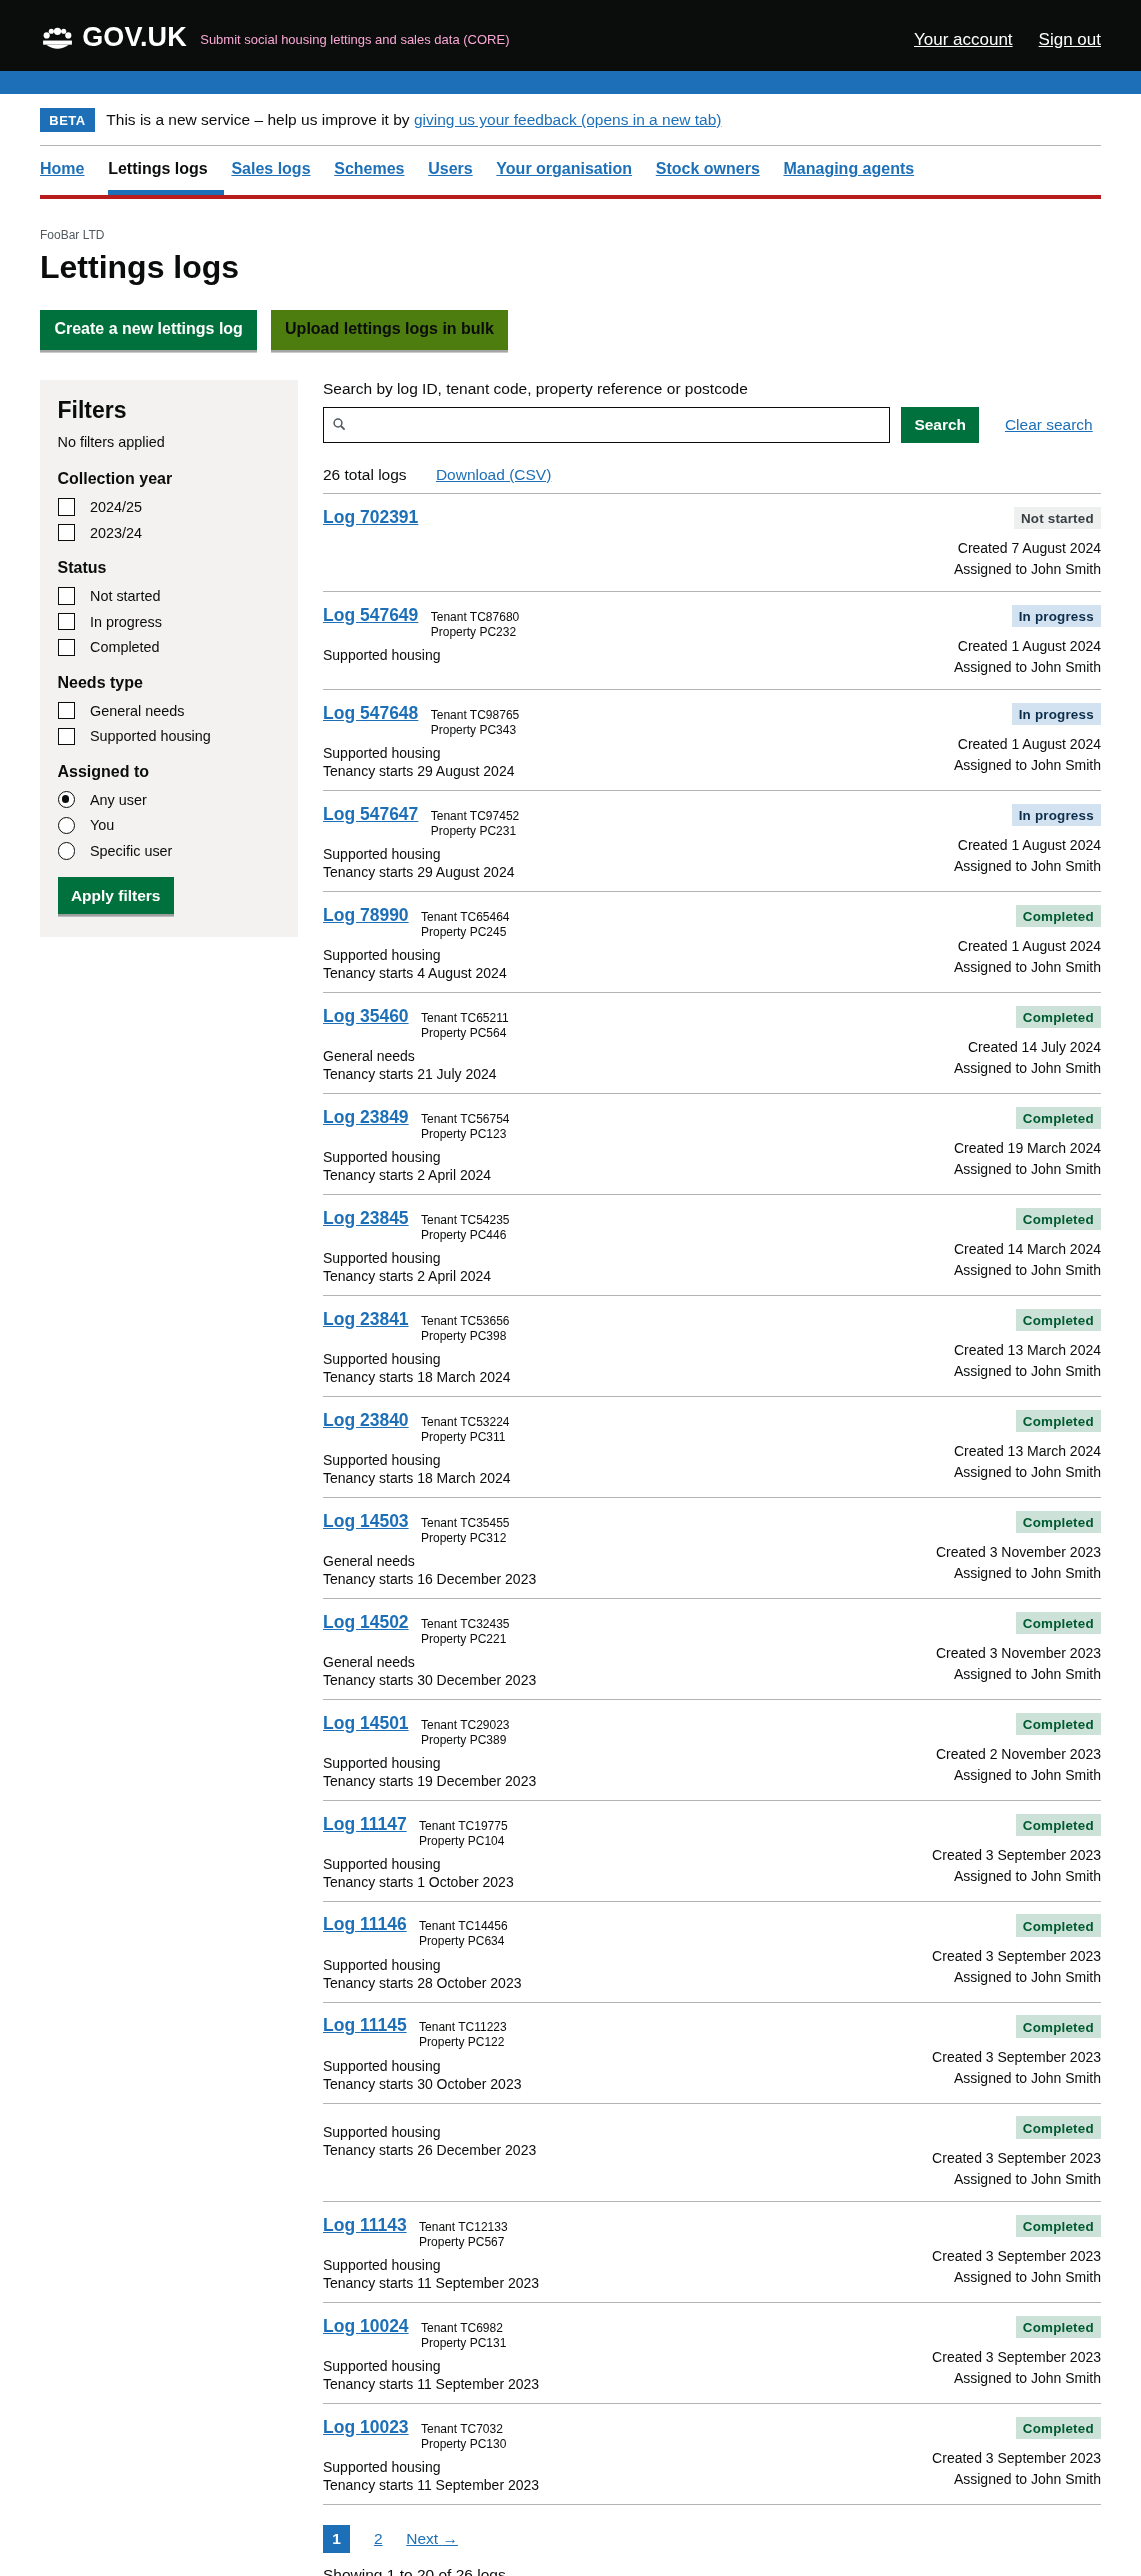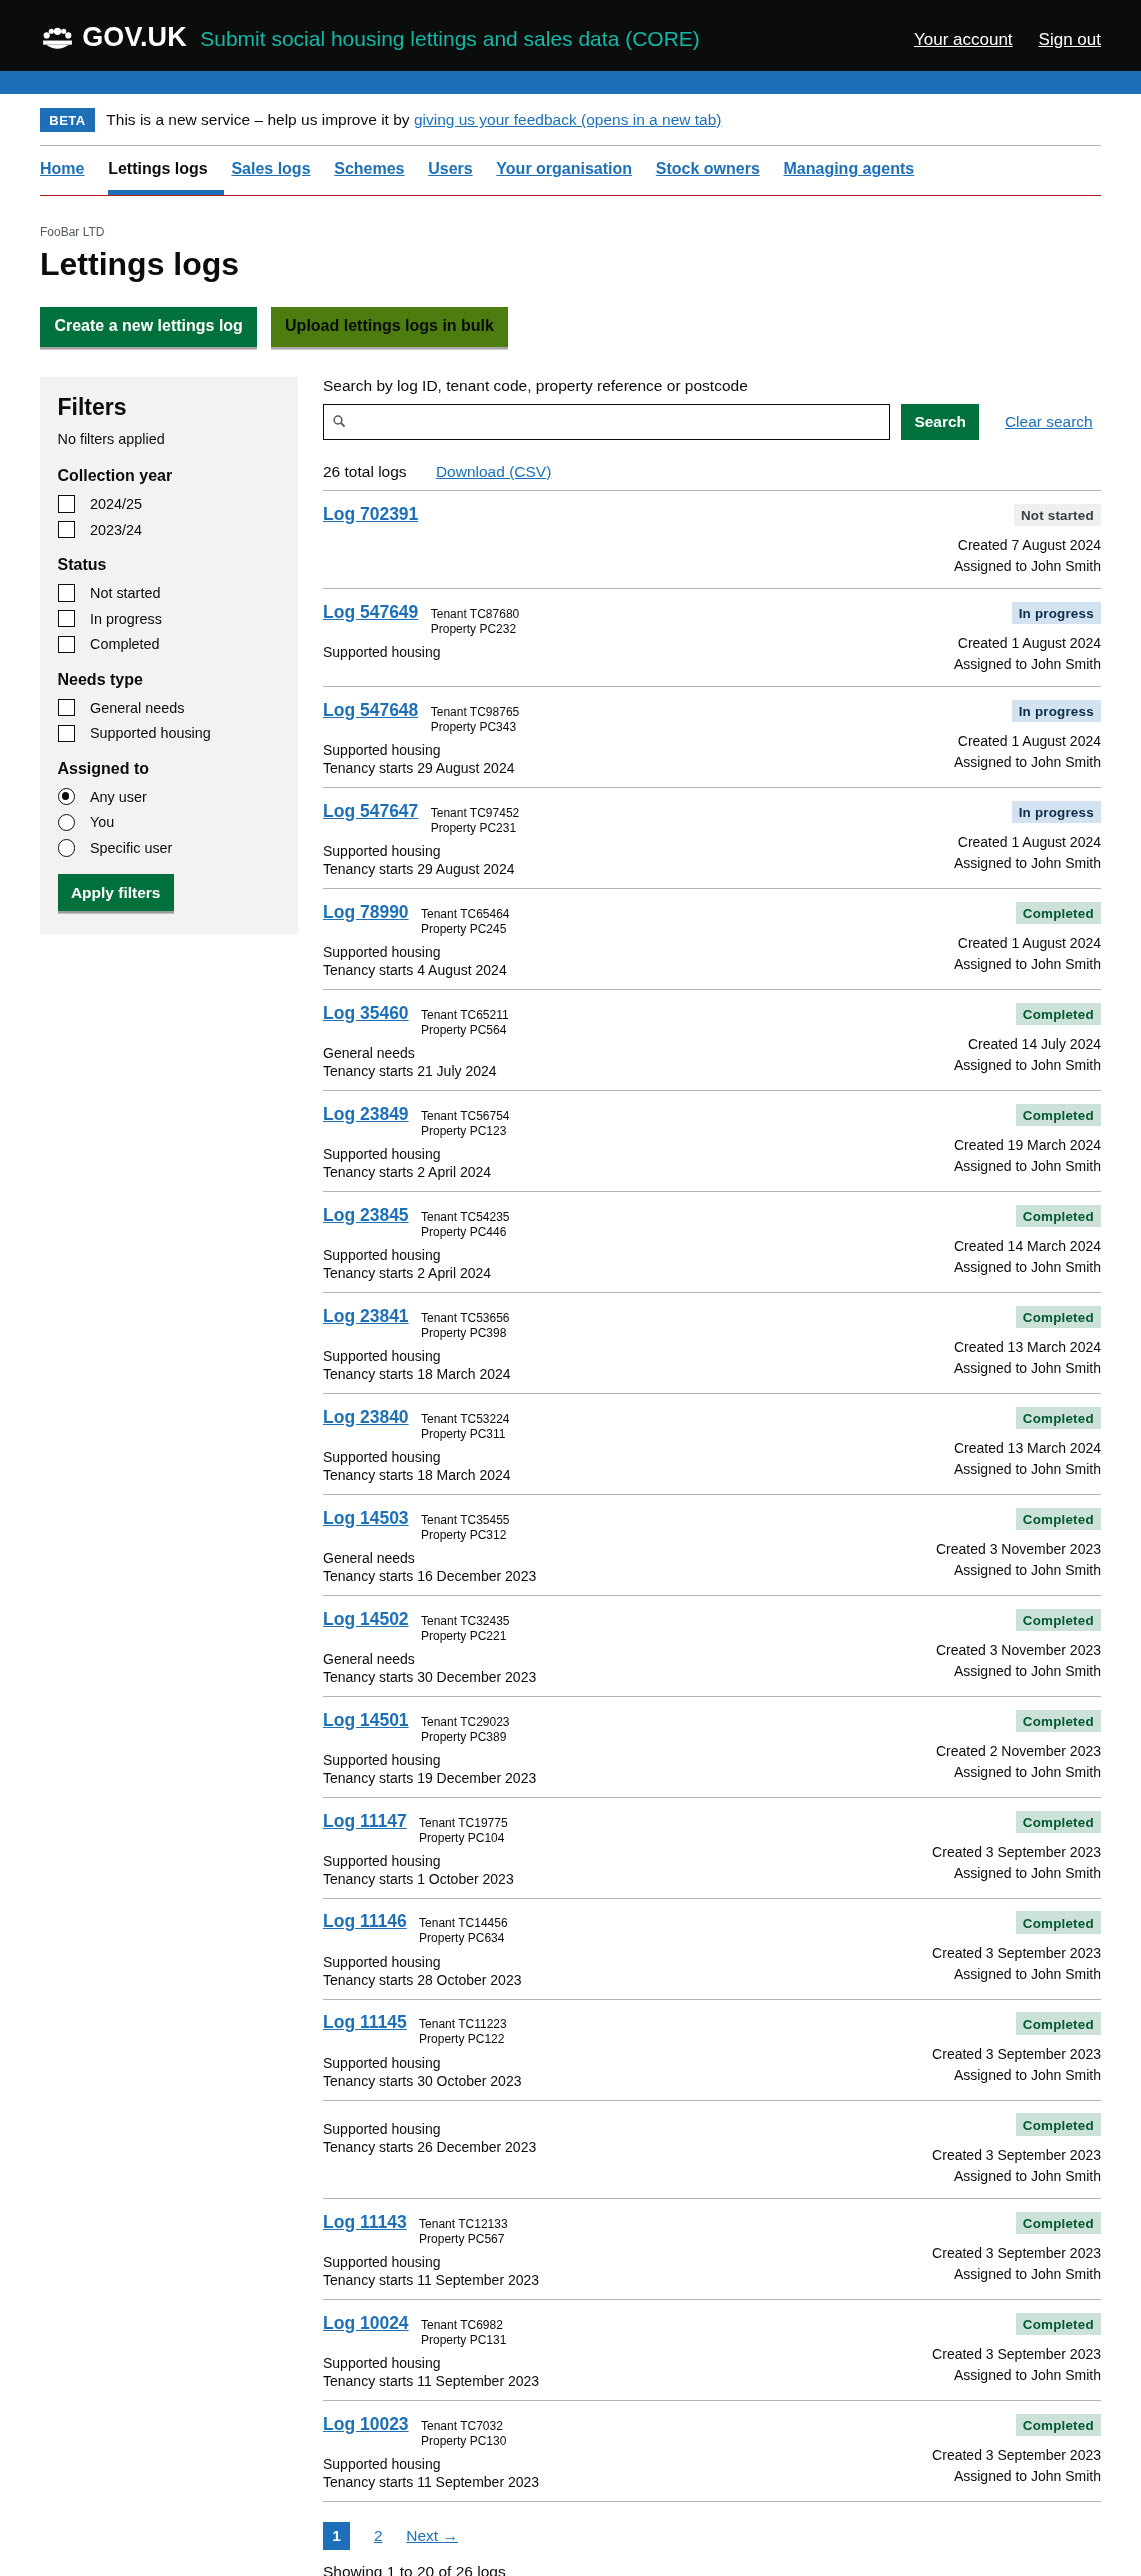--- a/index.html
+++ b/index.html
@@ -23,21 +23,21 @@
     width: 1061px; margin: 0 auto;
     display: flex; align-items: center;
   }
   .crown-logo {
     display: flex; align-items: flex-end; gap: 7.2px;
     font-size: 27px; font-weight: bold; letter-spacing: 0.1px;
     color: #fff;
   }
   .crown-mark { width: 35px; height: 28px; }
   .header-service {
-    font-size: 21px; margin-left: 13.4px; color: #14b8a6; padding-top: 4.1px;
+    font-size: 13px; margin-left: 13.4px; color: #f9a8d4; padding-top: 4.1px;
   }
   .header-right {
     margin-left: auto; display: flex; gap: 26px; padding-top: 5.2px;
   }
   .header-right a {
     color: #ffffff; font-size: 17px; text-decoration: underline;
   }
 
   
   .phase-banner {
@@ -51,21 +51,21 @@
     background: #1d70b8; color: #fff;
     font-weight: bold; font-size: 13px;
     letter-spacing: 0.5px; text-transform: uppercase;
     padding: 4.6px 9.3px 3.6px 9.3px;
   }
   .phase-text a { color: #1d70b8; }
 
   
   .primary-nav {
     width: 1061px; margin: 0 auto;
-    border-bottom: 1px solid #b91c1c;
+    border-bottom: 4px solid #b91c1c;
     display: flex; gap: 0px;
     padding: 0;
   }
   .nav-item {
     font-size: 16px; font-weight: bold;
     color: #1d70b8;
     padding: 14.4px 16.5px 11.3px 0;
     margin-right: 7.2px;
     text-decoration: underline;
     white-space: nowrap;

